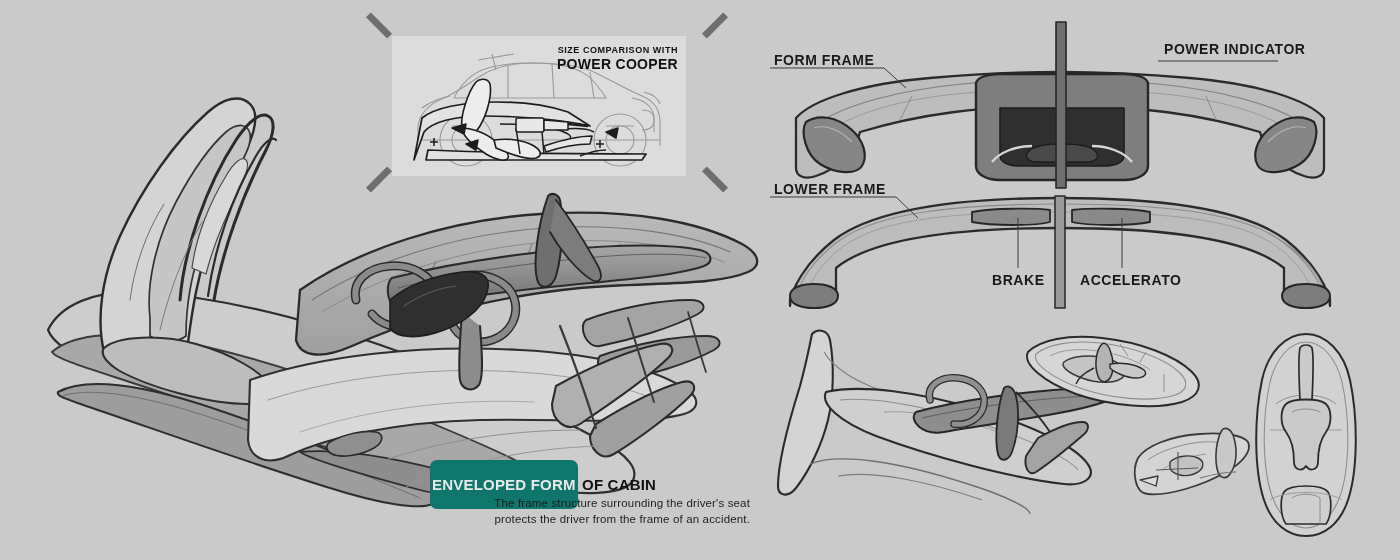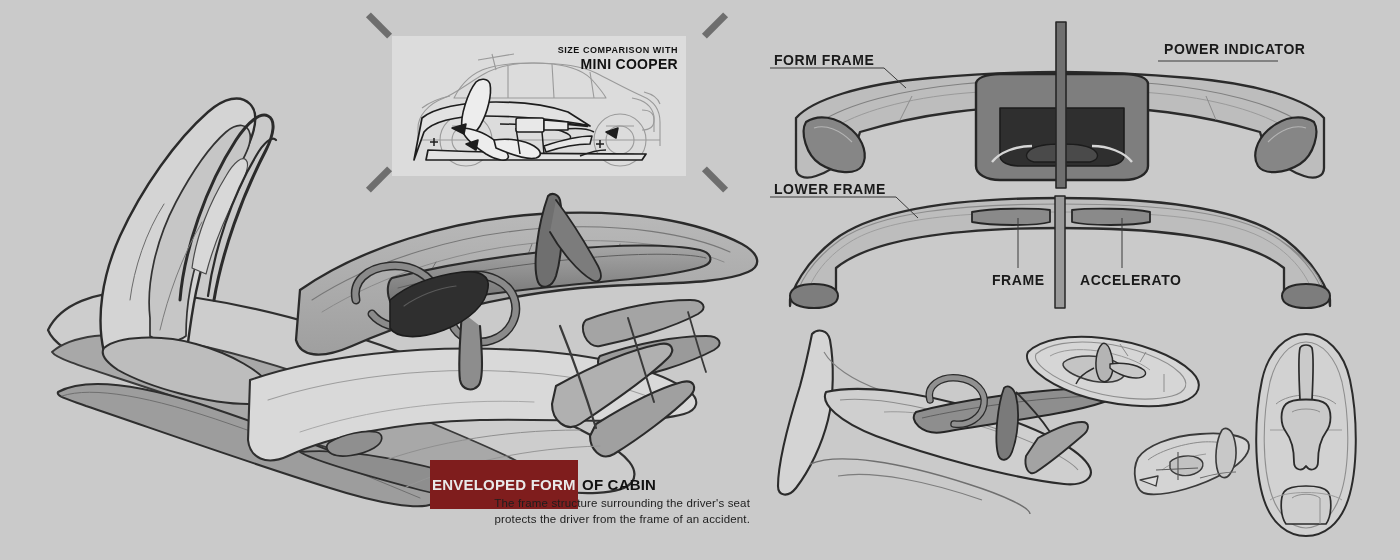--- a/index.html
+++ b/index.html
@@ -28,21 +28,21 @@
 
   
   .lbl{
     position:absolute;font-size:14px;font-weight:bold;color:#1a1a1a;
     letter-spacing:.55px;white-space:nowrap;
   }
 
   
   .caption{position:absolute;left:430px;top:476px;width:320px;}
   .cap-head{font-size:15px;font-weight:bold;color:#111;letter-spacing:.2px;white-space:nowrap;}
-  .cap-head .hl{background:#7f1d1d;color:#e9e9e9;padding:16px 2px;}
+  .cap-head .hl{background:#0f766e;color:#e9e9e9;padding:16px 2px;border-radius:7px;}
   .cap-body{
     margin-top:3px;font-size:11.5px;color:#1d1d1d;line-height:1.35;
     letter-spacing:.15px;
     text-align:right;
   }
 </style>
 </head>
 <body>
 
 <div id="board">
@@ -225,21 +225,21 @@
         <path d="M74,108 L86,104 L84,114 Z" fill="#1d1d1d"></path>
         <path d="M214,96 L226,92 L224,102 Z" fill="#1d1d1d"></path>
         <path d="M152,110 C170,104 188,100 200,100 L198,108 C184,108 166,112 154,116 Z" fill="#e6e6e6"></path>
         <path d="M188,120 C198,116 208,114 214,114"></path>
         <path d="M38,106 L46,106 M42,102 L42,110"></path>
         <path d="M204,108 L212,108 M208,104 L208,112"></path>
       </g>
     </svg>
     <div class="inset-title">
       <span class="t1">SIZE COMPARISON WITH</span>
-      <span class="t2">MINI COOPER</span>
+      <span class="t2">POWER COOPER</span>
     </div>
   </div>
   <div class="tick" style="left:364px;top:22px;transform:rotate(45deg);"></div>
   <div class="tick" style="left:700px;top:22px;transform:rotate(-45deg);"></div>
   <div class="tick" style="left:364px;top:176px;transform:rotate(-45deg);"></div>
   <div class="tick" style="left:700px;top:176px;transform:rotate(45deg);"></div>
 
   <svg class="layer" viewBox="0 0 1400 560">
 
     <g fill="none" stroke="#2b2b2b" stroke-width="2.1" stroke-linejoin="round">
@@ -407,21 +407,21 @@
       <path d="M770,197 L896,197 L918,218"></path>
       <path d="M1158,61 L1278,61"></path>
       <path d="M1018,218 L1018,268"></path>
       <path d="M1122,218 L1122,268"></path>
     </g>
   </svg>
 
   <div class="lbl" style="left:774px;top:52px;">FORM FRAME</div>
   <div class="lbl" style="left:774px;top:181px;">LOWER FRAME</div>
   <div class="lbl" style="left:1164px;top:41px;">POWER INDICATOR</div>
-  <div class="lbl" style="left:992px;top:272px;">FRAME</div>
+  <div class="lbl" style="left:992px;top:272px;">BRAKE</div>
   <div class="lbl" style="left:1080px;top:272px;">ACCELERATO</div>
 
   <div class="caption">
     <div class="cap-head">
       <span class="hl">ENVELOPED FORM</span><span> OF CABIN</span>
     </div>
     <div class="cap-body">
       <span>The frame structure surrounding the driver's seat</span><br>
       <span>protects the driver from the frame of an accident.</span>
     </div>

